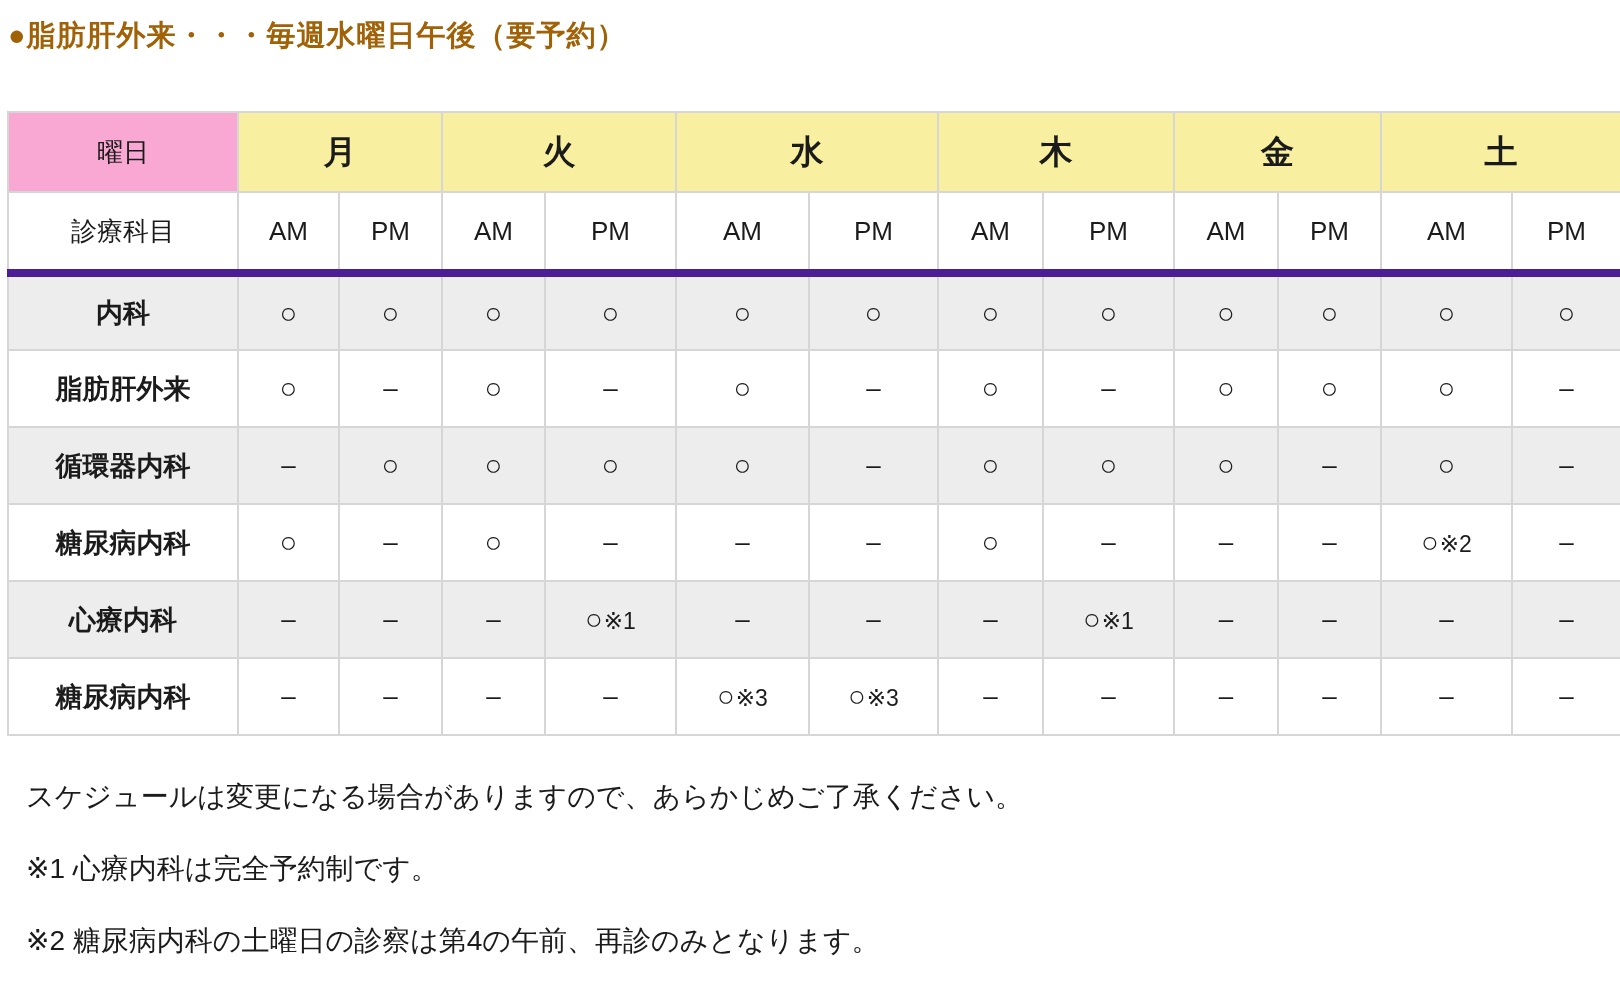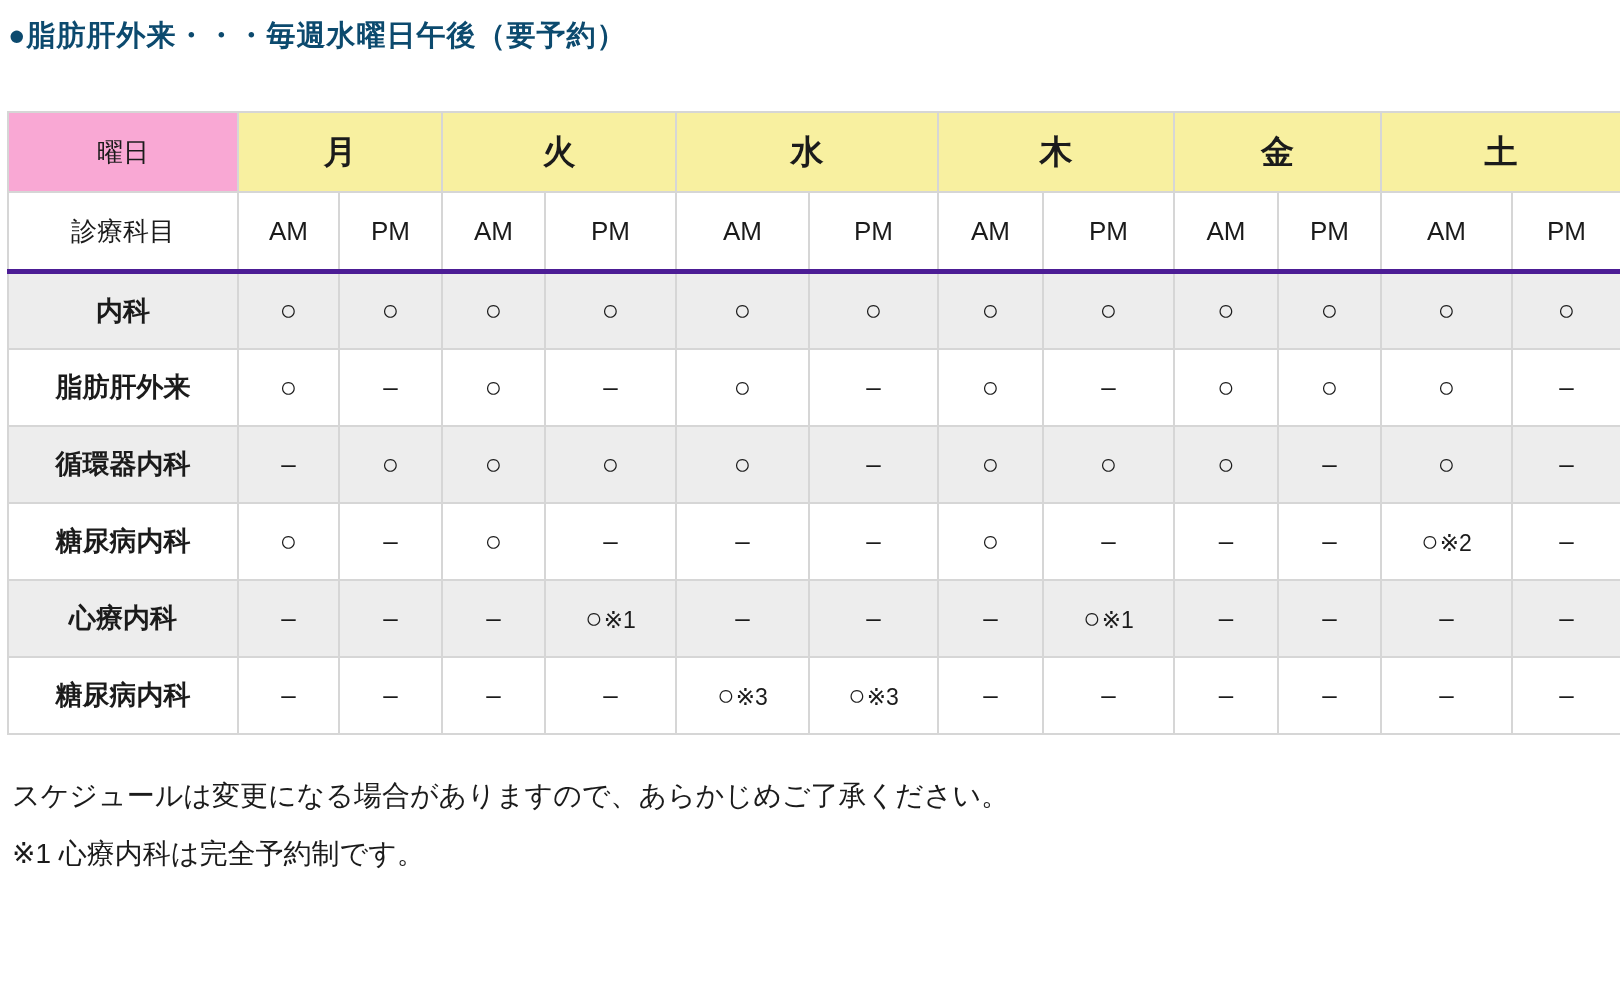--- a/index.html
+++ b/index.html
@@ -37,48 +37,48 @@
   tr.day-row th.corner{
     background:#f9a8d4;
     font-size:26px;
     font-weight:400;
   }
   tr.slot-row th{
     height:76px;
     background:#ffffff;
     font-size:26px;
     font-weight:400;
-    border-bottom:5px solid #4c1d95;
+    border-bottom:8px solid #4c1d95;
     text-align:center;
   }
   tr.slot-row th.subheader{font-size:26px;}
   tr.data-row{height:77px;padding-left:40px;}
   tr.data-row.alt{background:#ededed;}
   tr.data-row th{
     font-size:27px;
     font-weight:700;
     background:transparent;
   }
   td .circle{font-size:29px;font-weight:400;}
   td .note-ref{font-size:23px;font-weight:400;margin-left:1px;}
   td .dash{font-size:26px;font-weight:400;}
   .notes{
     margin:34px 0 0 8px;
   }
   .notes p{
-    margin:4px;
+    margin:18px;
     font-size:28px;
     line-height:54px;
     font-weight:400;
   }
 </style>
 </head>
 <body>
 
-<div class="title" style="color: #0c4a6e; margin-top: 16px;">●脂肪肝外来・・・毎週水曜日午後（要予約）</div>
+<div class="title" style="color: #a16207; margin-top: 16px;">●脂肪肝外来・・・毎週水曜日午後（要予約）</div>
 
 <table class="schedule">
   <colgroup>
       <col style="width: 230px;">
       <col style="width: 101px;">
       <col style="width: 103px;">
       <col style="width: 103px;">
       <col style="width: 131px;">
       <col style="width: 133px;">
       <col style="width: 129px;">
@@ -205,13 +205,14 @@
         <td><span class="dash">–</span></td>
         <td><span class="dash">–</span></td>
         <td><span class="dash">–</span></td>
       </tr>
     </tbody>
 </table>
 
 <div class="notes">
   <p>スケジュールは変更になる場合がありますので、あらかじめご了承ください。</p>
   <p>※1 心療内科は完全予約制です。</p>
+  <p>※2 糖尿病内科の土曜日の診察は第4の午前、再診のみとなります。</p>
 </div>
 
 </body></html>

